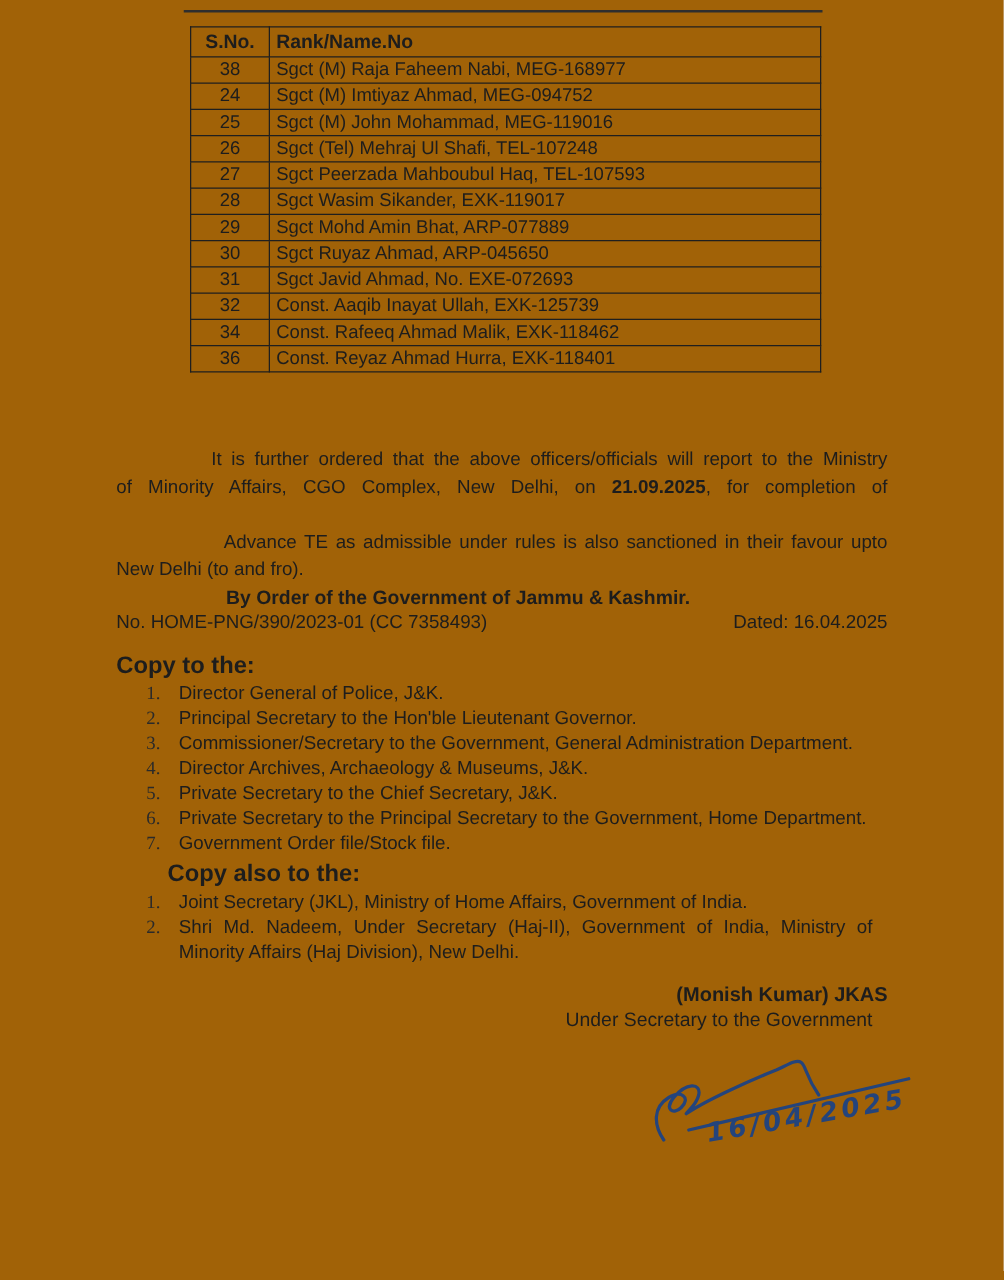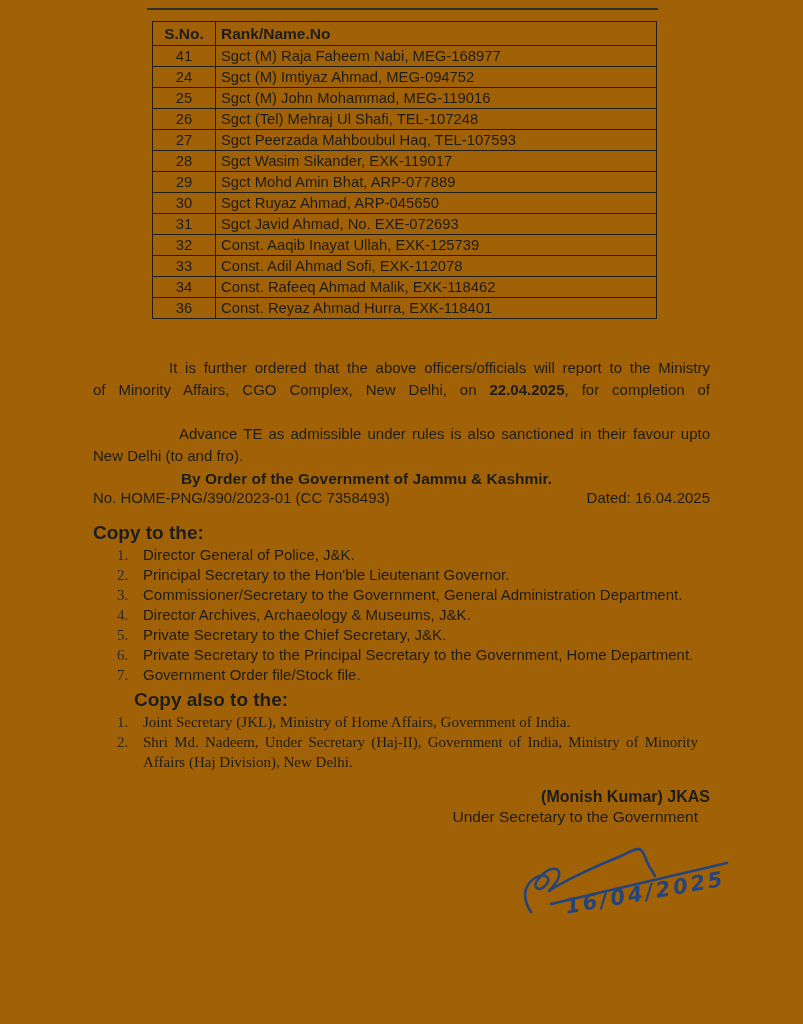--- a/index.html
+++ b/index.html
@@ -33,21 +33,21 @@
   .sig-block { margin-top:9px; text-align:right; font-weight:bold; font-size:15.5px; line-height:20px; }
   .sd-line { padding-right:76px; }
   .ref-line { margin-top:2px; display:flex; justify-content:space-between; line-height:17px; }
   .copy-heading { margin-top:18px; font-weight:bold; font-size:19px; line-height:17px; }
   ol.copy-list { margin:4px 0 0 0; padding:0 0 0 50px; width:605px; box-sizing:border-box; list-style:none; counter-reset:n; }
   ol.copy-list li { counter-increment:n; position:relative; line-height:20px; }
   ol.copy-list li::before {
     content:counter(n) "."; position:absolute; left:-26px; top:0;
     font-family:"Liberation Serif", serif; font-size:15px; color:#2a2a2a;
   }
-  #copy-also-list li { text-align:justify;font-family:Liberation Serif, serif; }
+  #copy-also-list li { text-align:justify; }
   .copy-also-heading { margin-top:6px;margin-left:41px; }
   .signatory-name { margin-top:16px; text-align:right; font-weight:bold; font-size:16px; line-height:18px; }
   .signatory-desig { margin-top:2px; text-align:right; padding-right:12px; font-size:15.5px; line-height:18px; }
 
   
   .sign-svg { position:absolute; left:493px; top:838px; width:250px; height:82px; }
   .sign-svg path { fill:none; stroke-width:2.6; stroke-linecap:round; stroke-linejoin:round; }
   .hand-date {
     font-family:"DejaVu Sans", sans-serif; font-style:italic; font-weight:bold;
     font-size:21px; letter-spacing:3px;
@@ -66,21 +66,21 @@
         <col>
       </colgroup>
     <thead>
       <tr>
         <th class="sno-cell">S.No.</th>
         <th class="name-cell">Rank/Name.No</th>
       </tr>
     </thead>
     <tbody id="table-body">
     <tr>
-      <td class="sno-cell">41</td>
+      <td class="sno-cell">38</td>
       <td class="name-cell">Sgct (M) Raja Faheem Nabi, MEG-168977</td>
     </tr>
 
     <tr>
       <td class="sno-cell">24</td>
       <td class="name-cell">Sgct (M) Imtiyaz Ahmad, MEG-094752</td>
     </tr>
 
     <tr>
       <td class="sno-cell">25</td>
@@ -115,43 +115,39 @@
     <tr>
       <td class="sno-cell">31</td>
       <td class="name-cell">Sgct Javid Ahmad, No. EXE-072693</td>
     </tr>
 
     <tr>
       <td class="sno-cell">32</td>
       <td class="name-cell">Const. Aaqib Inayat Ullah, EXK-125739</td>
     </tr>
 
-    <tr>
-      <td class="sno-cell">33</td>
-      <td class="name-cell">Const. Adil Ahmad Sofi, EXK-112078</td>
-    </tr>
 
     <tr>
       <td class="sno-cell">34</td>
       <td class="name-cell">Const. Rafeeq Ahmad Malik, EXK-118462</td>
     </tr>
 
 
     <tr>
       <td class="sno-cell">36</td>
       <td class="name-cell">Const. Reyaz Ahmad Hurra, EXK-118401</td>
     </tr>
   </tbody>
   </table>
 
   <div class="content">
 
     <div class="p1">
       <div class="pline stretch ind76"><span>It is further ordered that the above officers/officials will report to the Ministry</span></div>
-      <div class="pline stretch"><span>of Minority Affairs, CGO Complex, New Delhi, on </span><b>22.04.2025</b><span>, for completion of</span></div>
+      <div class="pline stretch"><span>of Minority Affairs, CGO Complex, New Delhi, on </span><b>21.09.2025</b><span>, for completion of</span></div>
     </div>
 
     <div class="p2">
       <div class="pline stretch ind86"><span>Advance TE as admissible under rules is also sanctioned in their favour upto</span></div>
       <div class="pline"><span>New Delhi (to and fro).</span></div>
     </div>
 
     <div class="order-line">By Order of the Government of Jammu &amp; Kashmir.</div>
 
 

